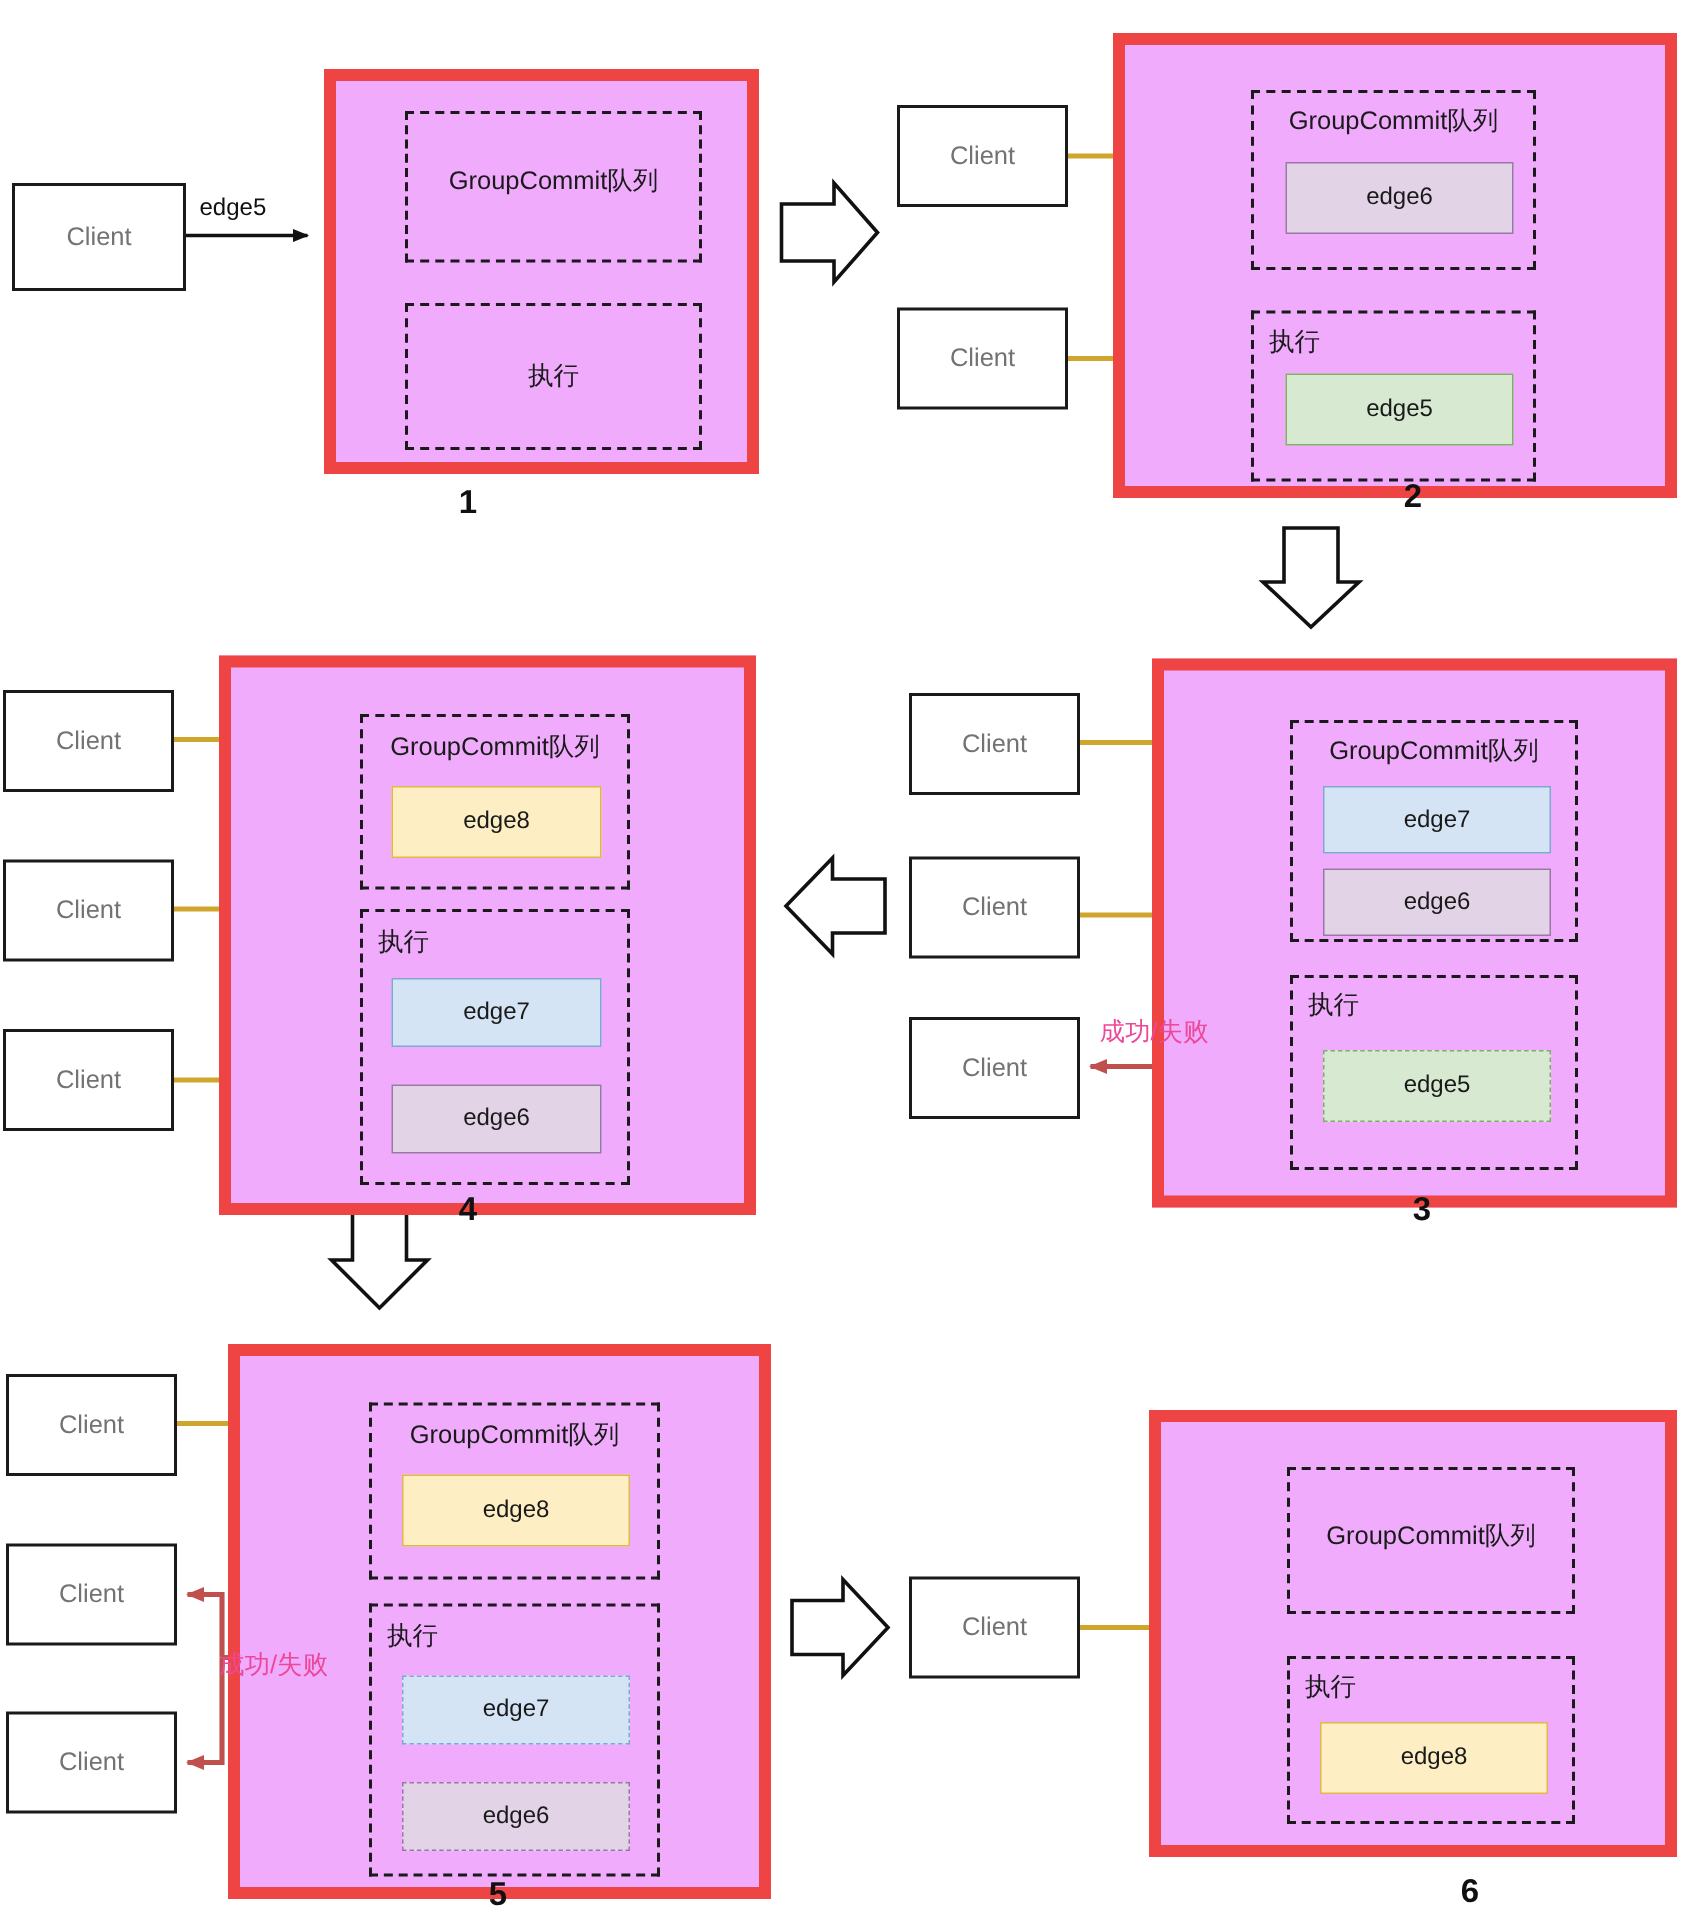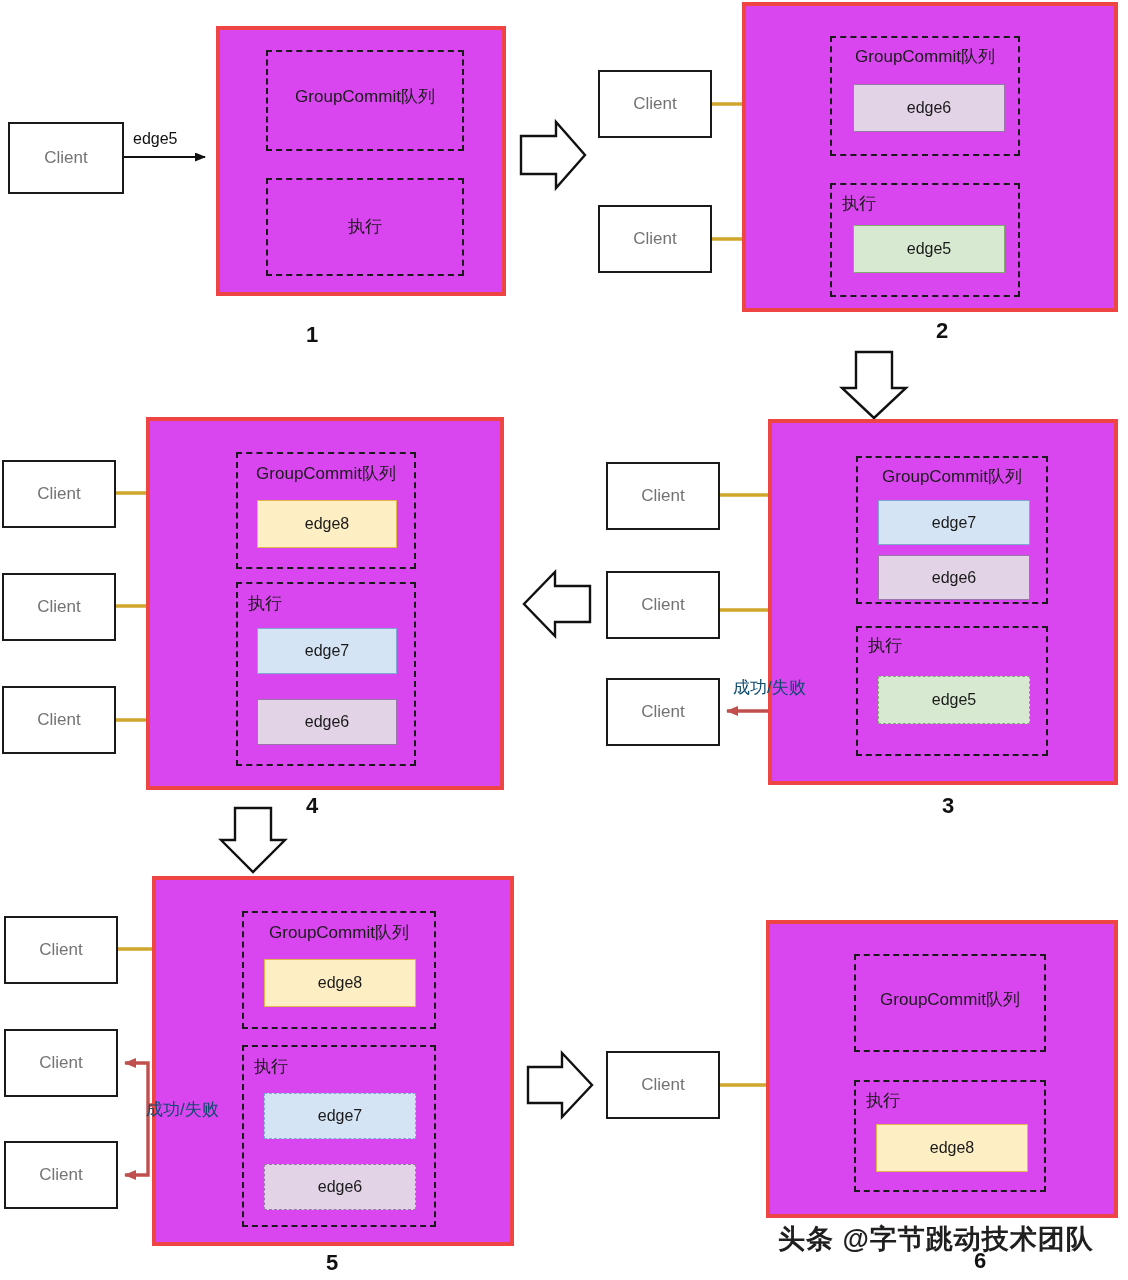--- a/index.html
+++ b/index.html
@@ -1,29 +1,29 @@
 <!DOCTYPE html>
 <html><head>
 <meta charset="utf-8">
 <style>
   html,body{margin:0;padding:0;background:#ffffff;}
   body{width:1128px;height:1280px;position:relative;overflow:hidden;
        font-family:"Liberation Sans","DejaVu Sans",sans-serif;color:#111;}
   #canvas{position:absolute;left:0;top:0;width:1128px;height:1280px;}
-  .panel{position:absolute;border:4px solid #ef4444;background:#d946ef;box-sizing:border-box;}
+  .panel{position:absolute;border:8px solid #ef4444;background:#f0abfc;box-sizing:border-box;margin-top:20px;}
   .zone{position:absolute;border:2px dashed #1a1a1a;background:transparent;box-sizing:border-box;}
   .zone-title{position:absolute;font-size:17px;line-height:1;color:#1a1a1a;white-space:nowrap;}
   .zone-title.center{left:0;right:0;text-align:center;}
   .client{position:absolute;border:2px solid #1a1a1a;background:#fff;box-sizing:border-box;
           display:flex;align-items:center;justify-content:center;font-size:17px;color:#737373;}
   .edgebox{position:absolute;box-sizing:border-box;display:flex;align-items:center;
            justify-content:center;font-size:16px;color:#1a1a1a;}
   .pnum{position:absolute;font-size:22px;font-weight:bold;color:#111;text-align:center;}
   .lbl{position:absolute;font-size:16px;color:#111;white-space:nowrap;}
-  .lbl-cn{position:absolute;font-size:17px;color:#0c4a6e;white-space:nowrap;}
+  .lbl-cn{position:absolute;font-size:17px;color:#ec4899;white-space:nowrap;}
   svg.ov{position:absolute;left:0;top:0;width:1128px;height:1280px;pointer-events:none;}
   .wm{position:absolute;font-size:27px;font-weight:bold;color:#1f1f1f;white-space:nowrap;
       letter-spacing:1px;}
 </style>
 </head>
 <body>
 
 <div id="canvas">
 
   <svg class="ov" viewBox="0 0 1128 1280">
@@ -220,15 +220,14 @@
       <div class="edgebox" style="left:20px;top:42px;width:152px;height:48px;background:#fdeec4;border:1.6px solid #e0b84a;">
         <span>edge8</span>
       </div>
     </div>
   </div>
   <div class="client" style="left:606px;top:1051px;width:114px;height:68px;">
     <span>Client</span>
   </div>
   <div class="pnum" style="left:968px;top:1248px;width:24px;">6</div>
 
-  <div class="wm" style="left:778px;top:1221px;">头条 @字节跳动技术团队</div>
 
 </div>
 
 </body></html>

